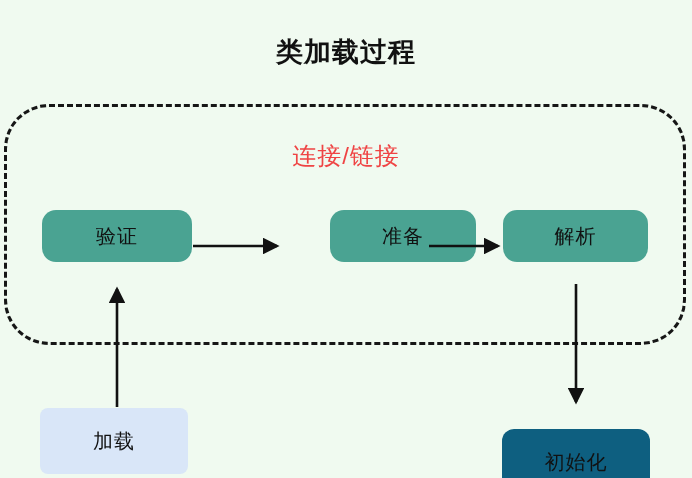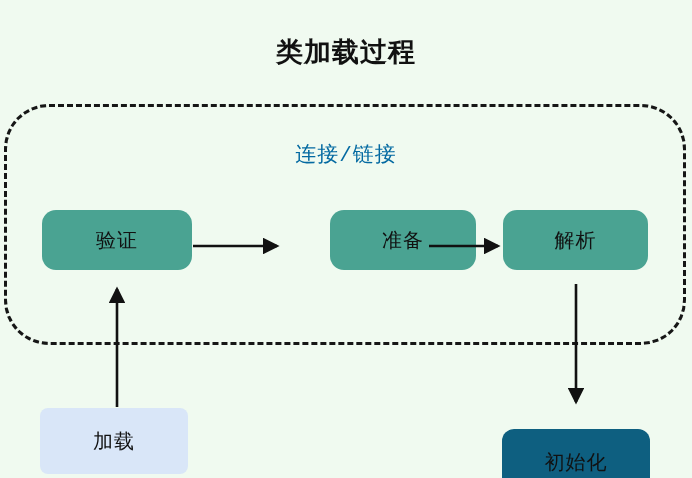--- a/index.html
+++ b/index.html
@@ -34,40 +34,39 @@
     border: 3px dashed #161616;
     border-radius: 45px;
     box-sizing: border-box;
   }
   .linking-label {
     position: absolute;
     top: 140px;
     left: 0;
     width: 100%;
     text-align: center;
-    font-size: 21px;
-    color: #0369a1;
+    font-size: 24px;
+    color: #ef4444;
     letter-spacing: 1px;
-    font-family: Liberation Mono, monospace;
   }
   .node {
     position: absolute;
     display: flex;
     align-items: center;
     justify-content: center;
     font-size: 20px;
     color: #111;
     letter-spacing: 1px;
     box-sizing: border-box;
   }
   .stage {
     background: #4aa392;
     border-radius: 14px;
     width: 150px;
-    height: 60px;
+    height: 52px;
     top: 210px;
   }
   .node-verify  { left: 42px;  }
   .node-prepare { left: 282px; width: 146px; margin-left: 48px; }
   .node-resolve { left: 503px; width: 145px; }
   .node-load {
     background: #d9e6f8;
     border-radius: 8px;
     left: 40px;
     top: 408px;

